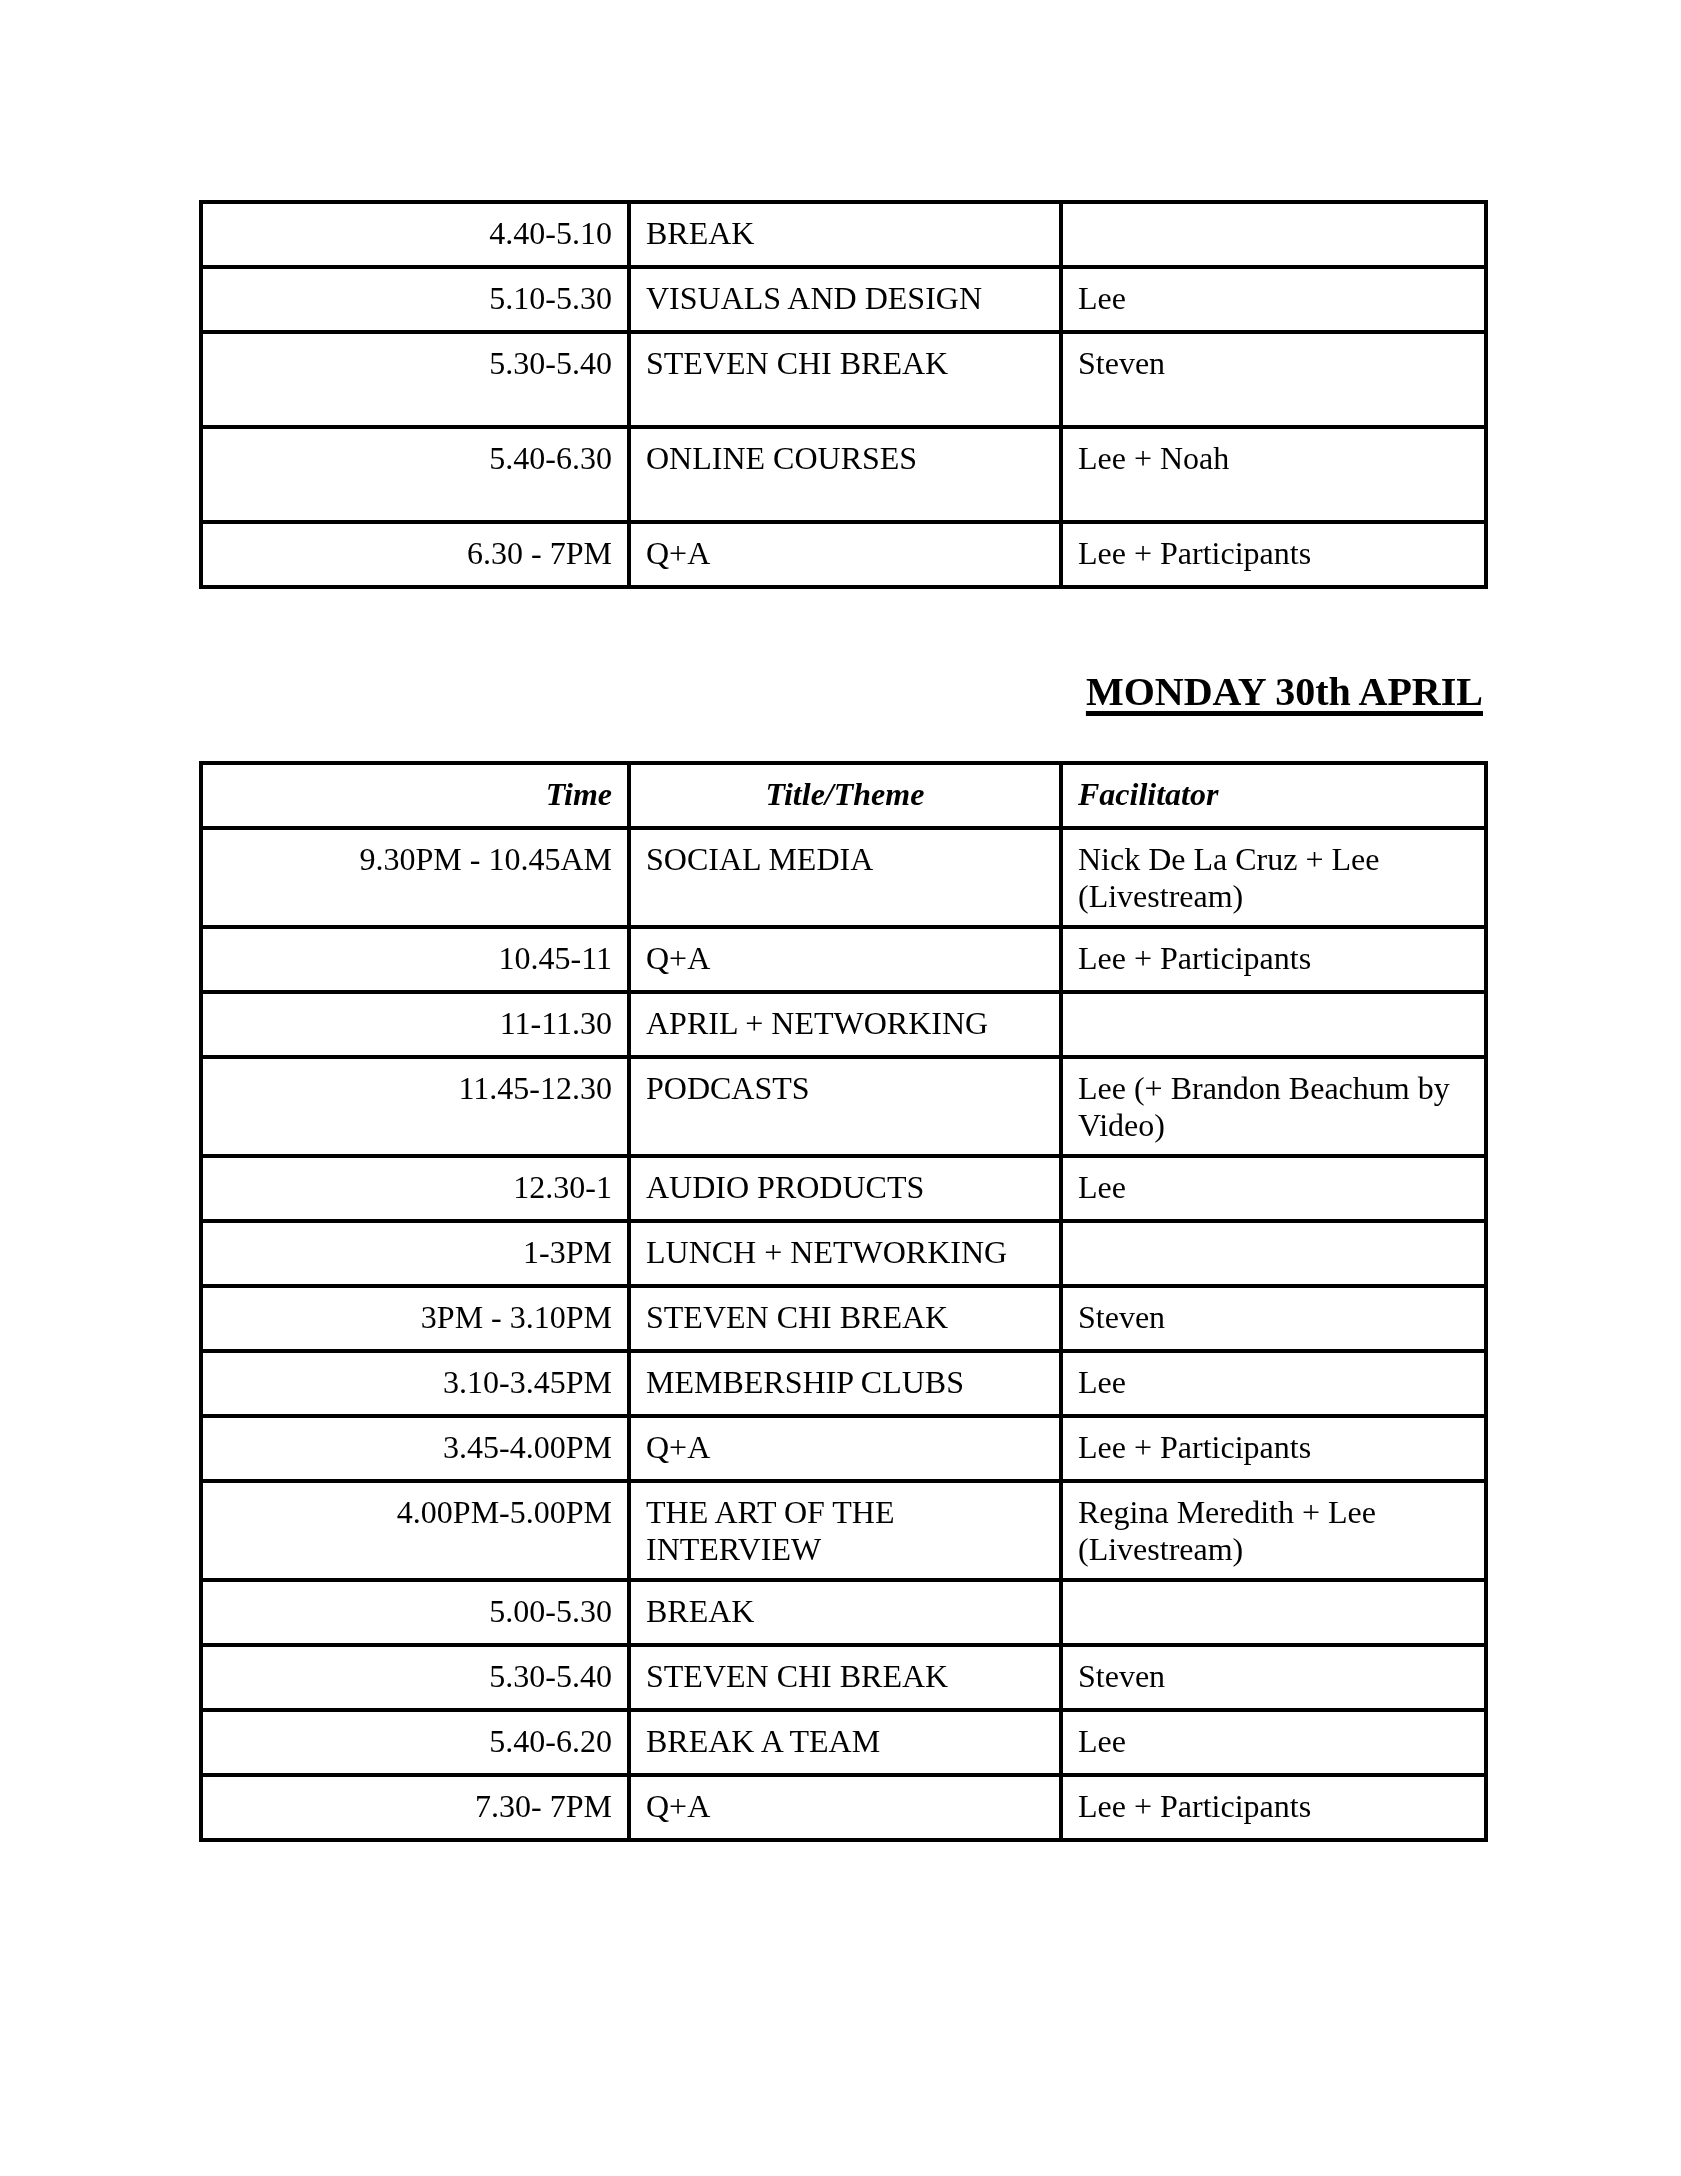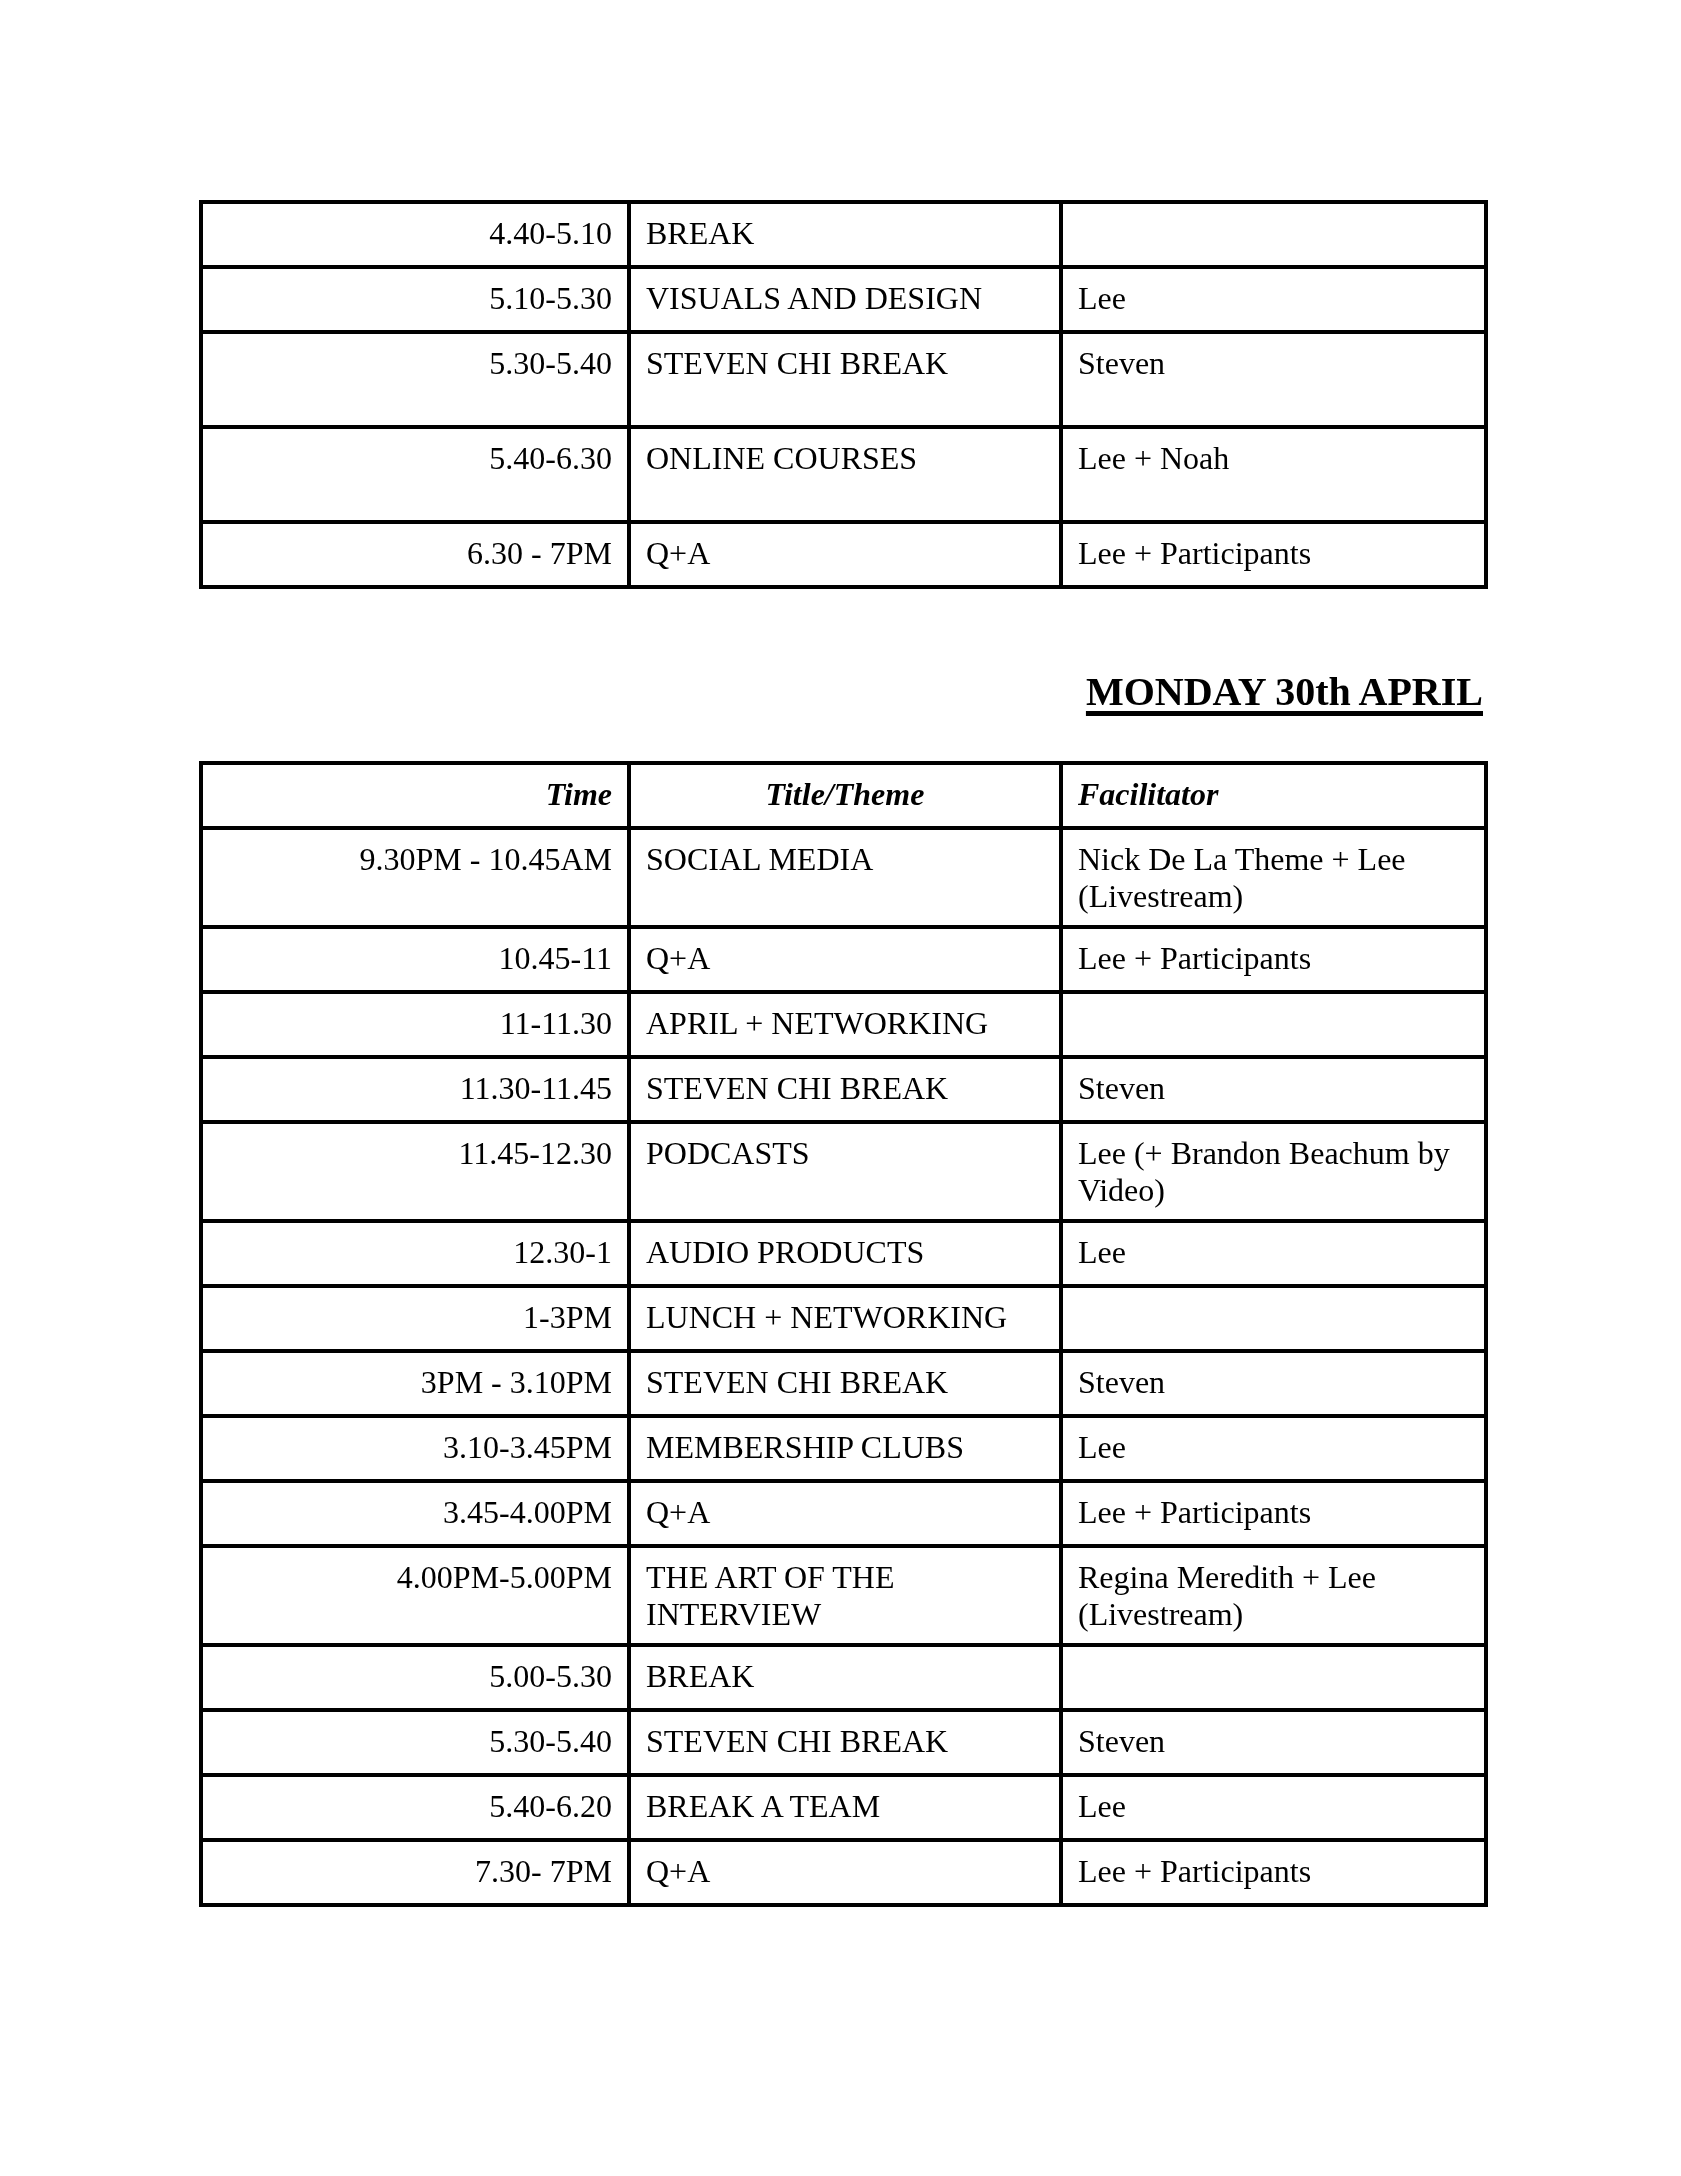--- a/index.html
+++ b/index.html
@@ -108,36 +108,31 @@
       <tr>
         <th class="c-time" style="border-color: rgb(0, 0, 0);">Time</th>
         <th class="c-title" style="border-color: rgb(0, 0, 0);">Title/Theme</th>
         <th class="c-fac" style="border-color: rgb(0, 0, 0);">Facilitator</th>
       </tr>
     </thead>
     <tbody id="monday-table-body">
         <tr>
     <td class="c-time" style="border-color: rgb(0, 0, 0);">9.30PM - 10.45AM</td>
     <td class="c-title" style="border-color: rgb(0, 0, 0);">SOCIAL MEDIA</td>
-    <td class="c-fac" style="border-color: rgb(0, 0, 0);">Nick De La Theme + Lee (Livestream)</td>
+    <td class="c-fac" style="border-color: rgb(0, 0, 0);">Nick De La Cruz + Lee (Livestream)</td>
   </tr>
         <tr>
     <td class="c-time" style="border-color: rgb(0, 0, 0);">10.45-11</td>
     <td class="c-title" style="border-color: rgb(0, 0, 0);">Q+A</td>
     <td class="c-fac" style="border-color: rgb(0, 0, 0);">Lee + Participants</td>
   </tr>
         <tr>
     <td class="c-time" style="border-color: rgb(0, 0, 0);">11-11.30</td>
     <td class="c-title" style="border-color: rgb(0, 0, 0);">APRIL + NETWORKING</td>
     <td class="c-fac" style="border-color: rgb(0, 0, 0);"></td>
-  </tr>
-        <tr>
-    <td class="c-time" style="border-color: rgb(0, 0, 0);">11.30-11.45</td>
-    <td class="c-title" style="border-color: rgb(0, 0, 0);">STEVEN CHI BREAK</td>
-    <td class="c-fac" style="border-color: rgb(0, 0, 0);">Steven</td>
   </tr>
         <tr>
     <td class="c-time" style="border-color: rgb(0, 0, 0);">11.45-12.30</td>
     <td class="c-title" style="border-color: rgb(0, 0, 0);">PODCASTS</td>
     <td class="c-fac" style="border-color: rgb(0, 0, 0);">Lee (+ Brandon Beachum by Video)</td>
   </tr>
         <tr>
     <td class="c-time" style="border-color: rgb(0, 0, 0);">12.30-1</td>
     <td class="c-title" style="border-color: rgb(0, 0, 0);">AUDIO PRODUCTS</td>
     <td class="c-fac" style="border-color: rgb(0, 0, 0);">Lee</td>

